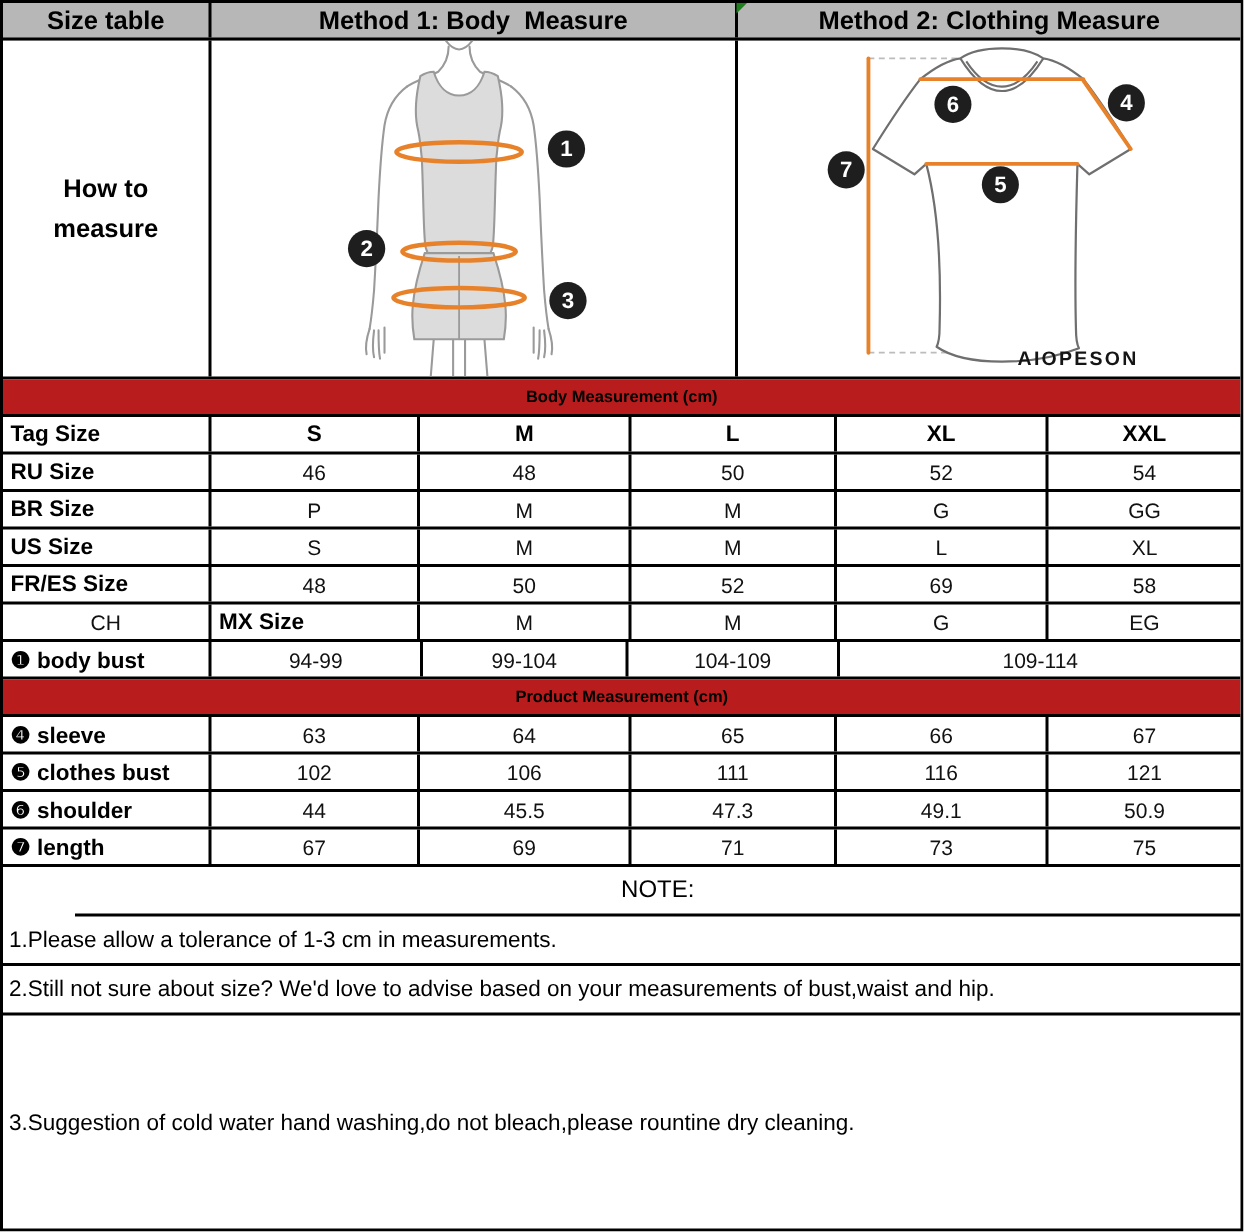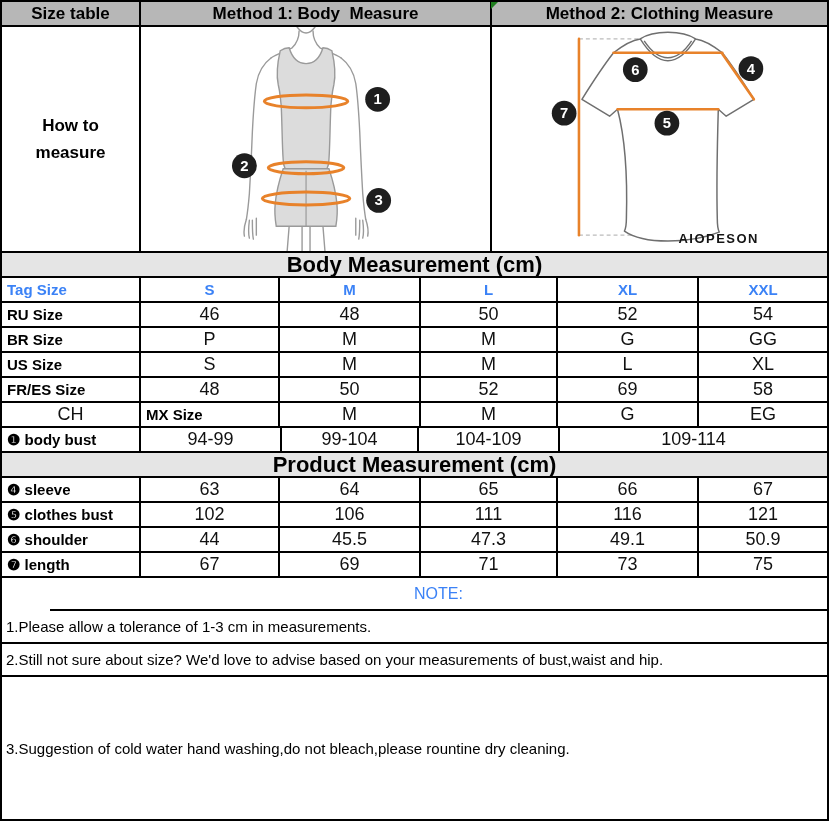--- a/index.html
+++ b/index.html
@@ -35,34 +35,34 @@
   .ch1 { width:139px; } .ch2 { width:351px; } .ch3 { flex:1; }
 
   
   .c1 { width:139px; } .c2 { width:139px; } .c3 { width:141px; }
   .c4 { width:137px; } .c5 { width:141px; } .c6 { flex:1; }
 
   .hdr { background:#b7b7b7; }
   .hdr .cell { font-weight:bold; font-size:17px; white-space:pre; }
 
   .bar {
-    background:#e5e5e5;
+    background:#b91c1c;
     display:flex; align-items:center; justify-content:center;
-    font-weight:bold; font-size:22px;
+    font-weight:bold; font-size:11px;
   }
 
   .lbl {
     justify-content:flex-start;
     padding-left:5px;
     font-weight:bold; font-size:15px;
     white-space:nowrap;
   }
-  .val { font-size:18px; color:#111; }
-
-  .red { color:#3b82f6; }
+  .val { font-size:14px; color:#111; }
+
+  .red { color:#000000; }
   .size-hdr .cell { font-weight:bold; font-size:15px; }
 
   .howto {
     font-weight:bold; font-size:17px; text-align:center;
     line-height:27px;
     padding:18px 24px;
   }
 
   .illus-cell { position:relative; padding:0; }
   .illus-cell svg { position:absolute; left:0; top:0; width:100%; height:100%; }

